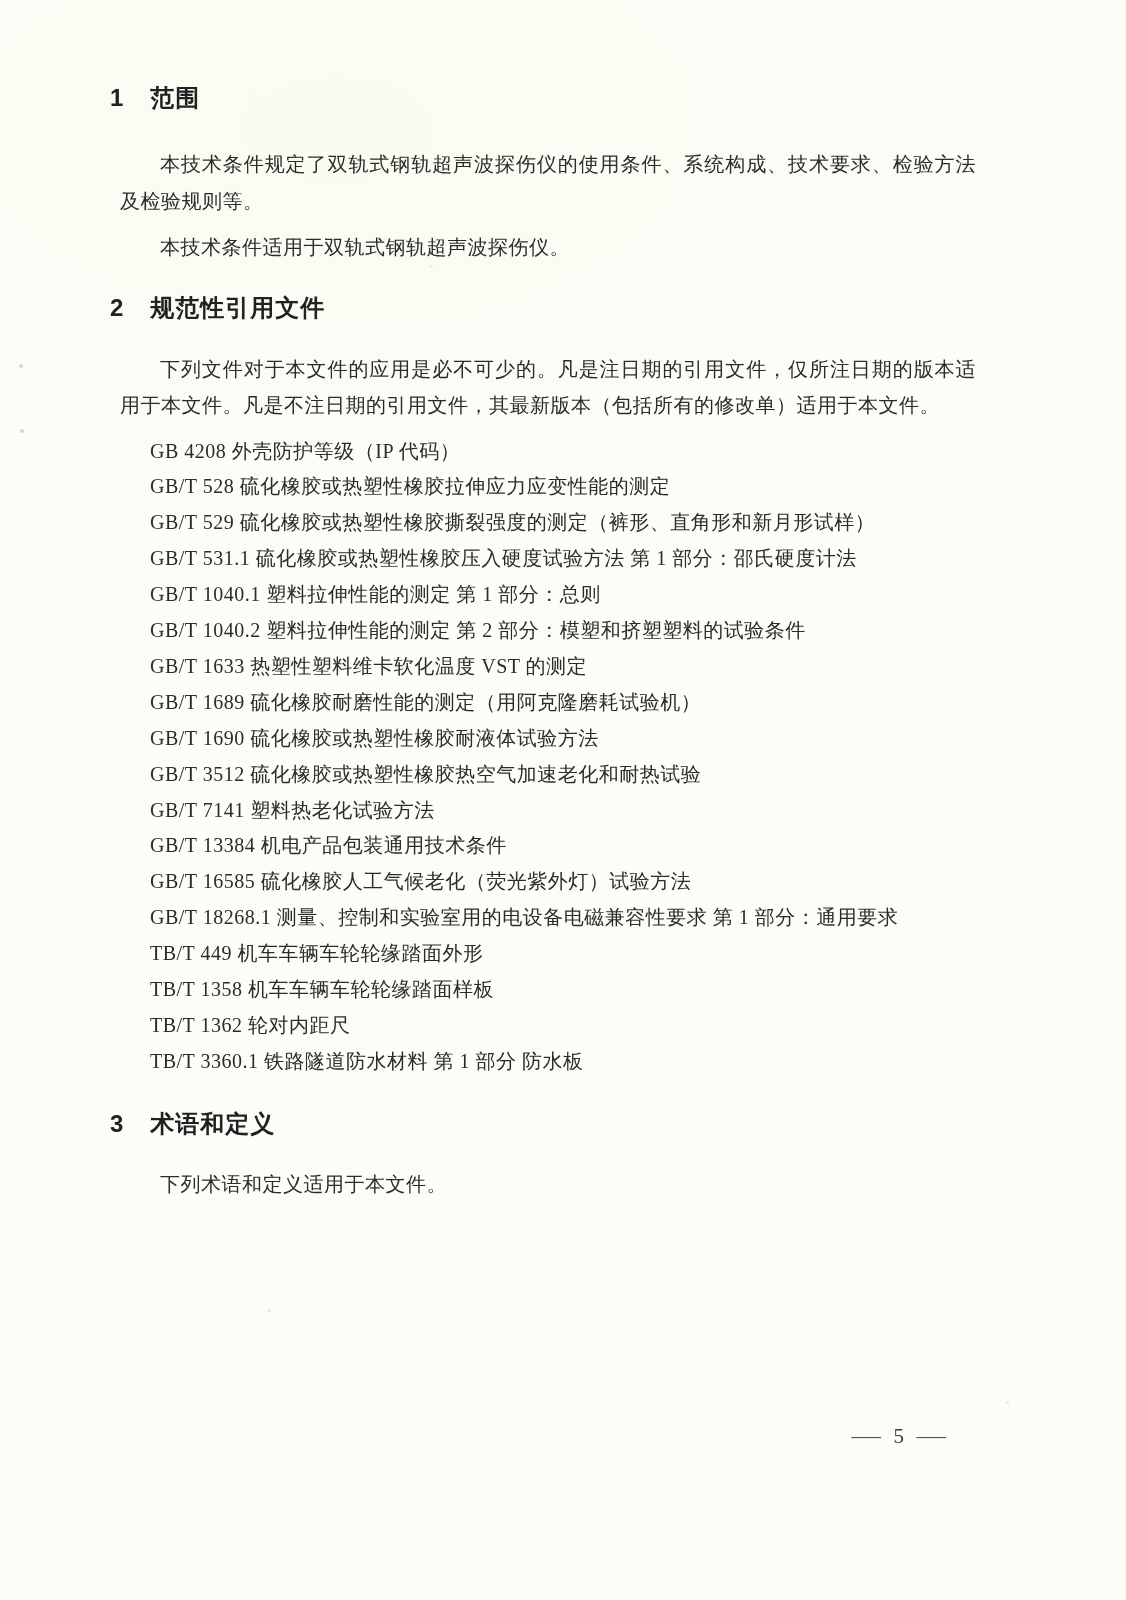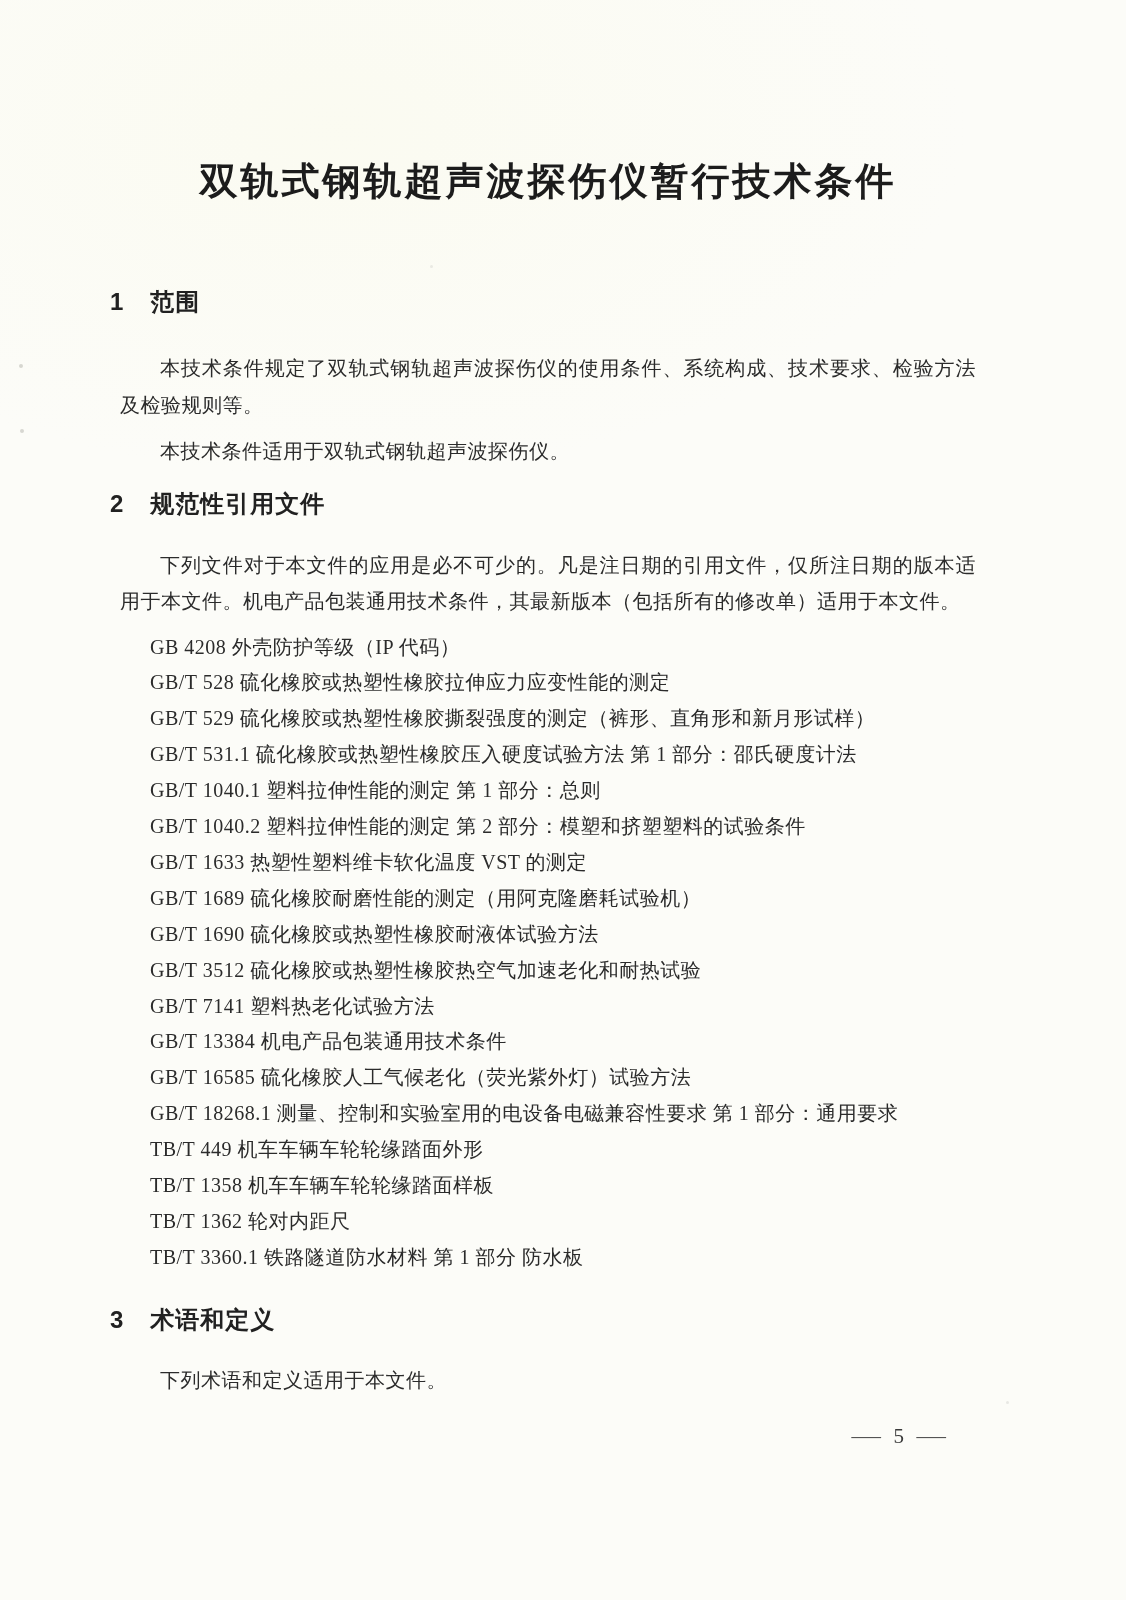--- a/index.html
+++ b/index.html
@@ -41,21 +41,21 @@
     line-height: 28px;
     color: #212121;
     letter-spacing: 1px;
   }
   .sec-heading .h-num {
     display: inline-block;
     margin-right: 26px;
     font-weight: 700;
   }
   .h-scope    { margin-top: 84px; }
-  .h-refs     { margin-top: 20px; }
+  .h-refs     { margin-top: 28px; }
   .h-terms    { margin-top: 30px; }
   .para {
     margin: 10px;
     font-size: 20px;
     line-height: 36.5px;
     text-align: justify;
     text-indent: 2em;
     color: #2b2b2b;
     letter-spacing: 0.5px;
   }
@@ -101,35 +101,34 @@
   .speck-2 { left: 20px;  top: 429px;  width: 4px; height: 4px; }
   .speck-3 { left: 268px; top: 1309px; width: 3px; height: 3px; opacity: 0.22; }
   .speck-4 { left: 1006px;top: 1401px; width: 3px; height: 3px; opacity: 0.2; }
   .speck-5 { left: 430px; top: 265px;  width: 3px; height: 3px; opacity: 0.18; }
 </style>
 </head>
 <body>
 
 <div class="page">
 
-  <h1 class="doc-title">双轨式钢轨超声波探伤仪暂行技术条件</h1>
 
   <section>
     <div class="sec-heading h-scope">
       <span class="h-num">1</span><span>范围</span>
     </div>
     <p class="para para-first-scope">本技术条件规定了双轨式钢轨超声波探伤仪的使用条件、系统构成、技术要求、检验方法及检验规则等。</p>
     <p class="para">本技术条件适用于双轨式钢轨超声波探伤仪。</p>
   </section>
 
   <section>
     <div class="sec-heading h-refs">
       <span class="h-num">2</span><span>规范性引用文件</span>
     </div>
-    <p class="para para-first-refs">下列文件对于本文件的应用是必不可少的。凡是注日期的引用文件，仅所注日期的版本适用于本文件。机电产品包装通用技术条件，其最新版本（包括所有的修改单）适用于本文件。</p>
+    <p class="para para-first-refs">下列文件对于本文件的应用是必不可少的。凡是注日期的引用文件，仅所注日期的版本适用于本文件。凡是不注日期的引用文件，其最新版本（包括所有的修改单）适用于本文件。</p>
 
     <div class="ref-list">
       <p class="ref-item">GB 4208 外壳防护等级（IP 代码）</p>
       <p class="ref-item">GB/T 528 硫化橡胶或热塑性橡胶拉伸应力应变性能的测定</p>
       <p class="ref-item">GB/T 529 硫化橡胶或热塑性橡胶撕裂强度的测定（裤形、直角形和新月形试样）</p>
       <p class="ref-item">GB/T 531.1 硫化橡胶或热塑性橡胶压入硬度试验方法 第 1 部分：邵氏硬度计法</p>
       <p class="ref-item">GB/T 1040.1 塑料拉伸性能的测定 第 1 部分：总则</p>
       <p class="ref-item">GB/T 1040.2 塑料拉伸性能的测定 第 2 部分：模塑和挤塑塑料的试验条件</p>
       <p class="ref-item">GB/T 1633 热塑性塑料维卡软化温度 VST 的测定</p>
       <p class="ref-item">GB/T 1689 硫化橡胶耐磨性能的测定（用阿克隆磨耗试验机）</p>

